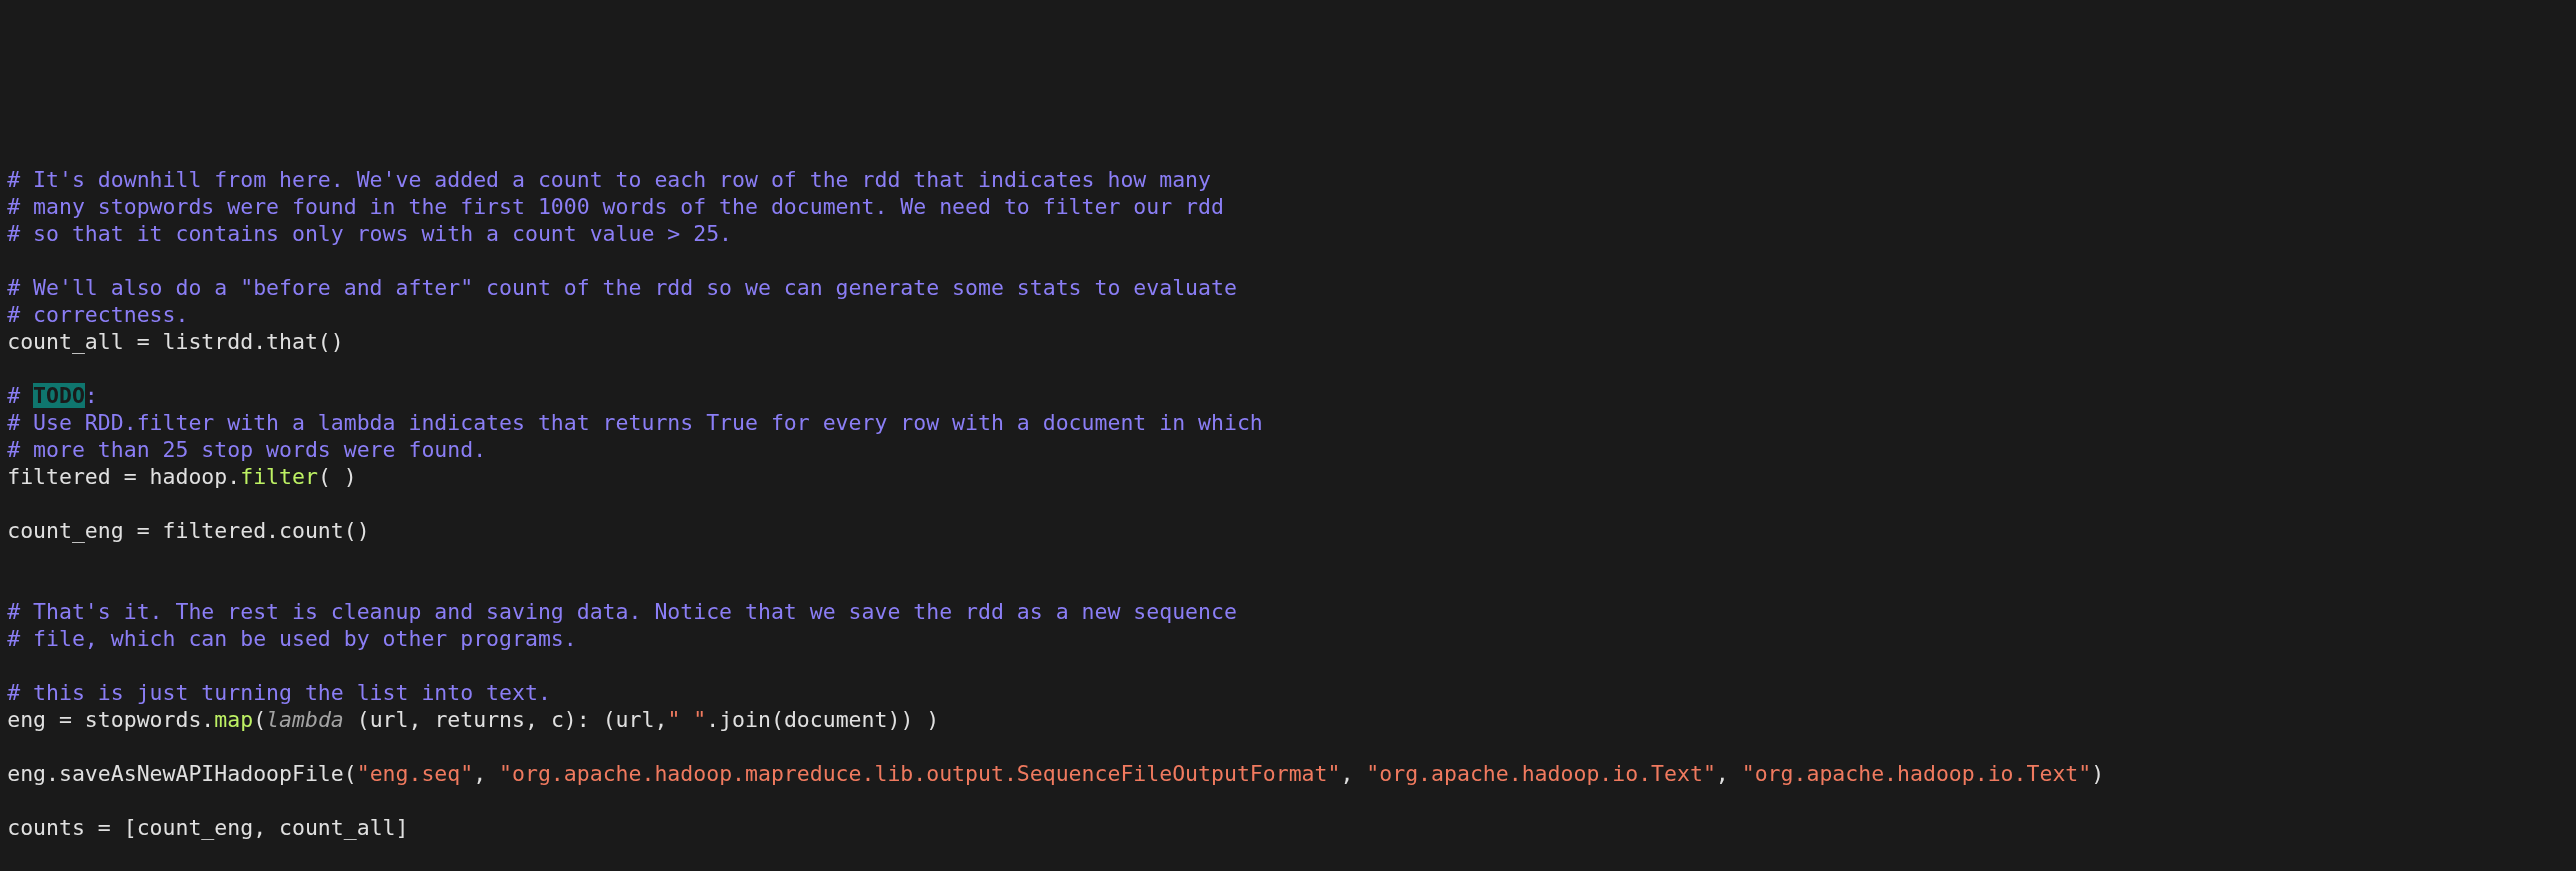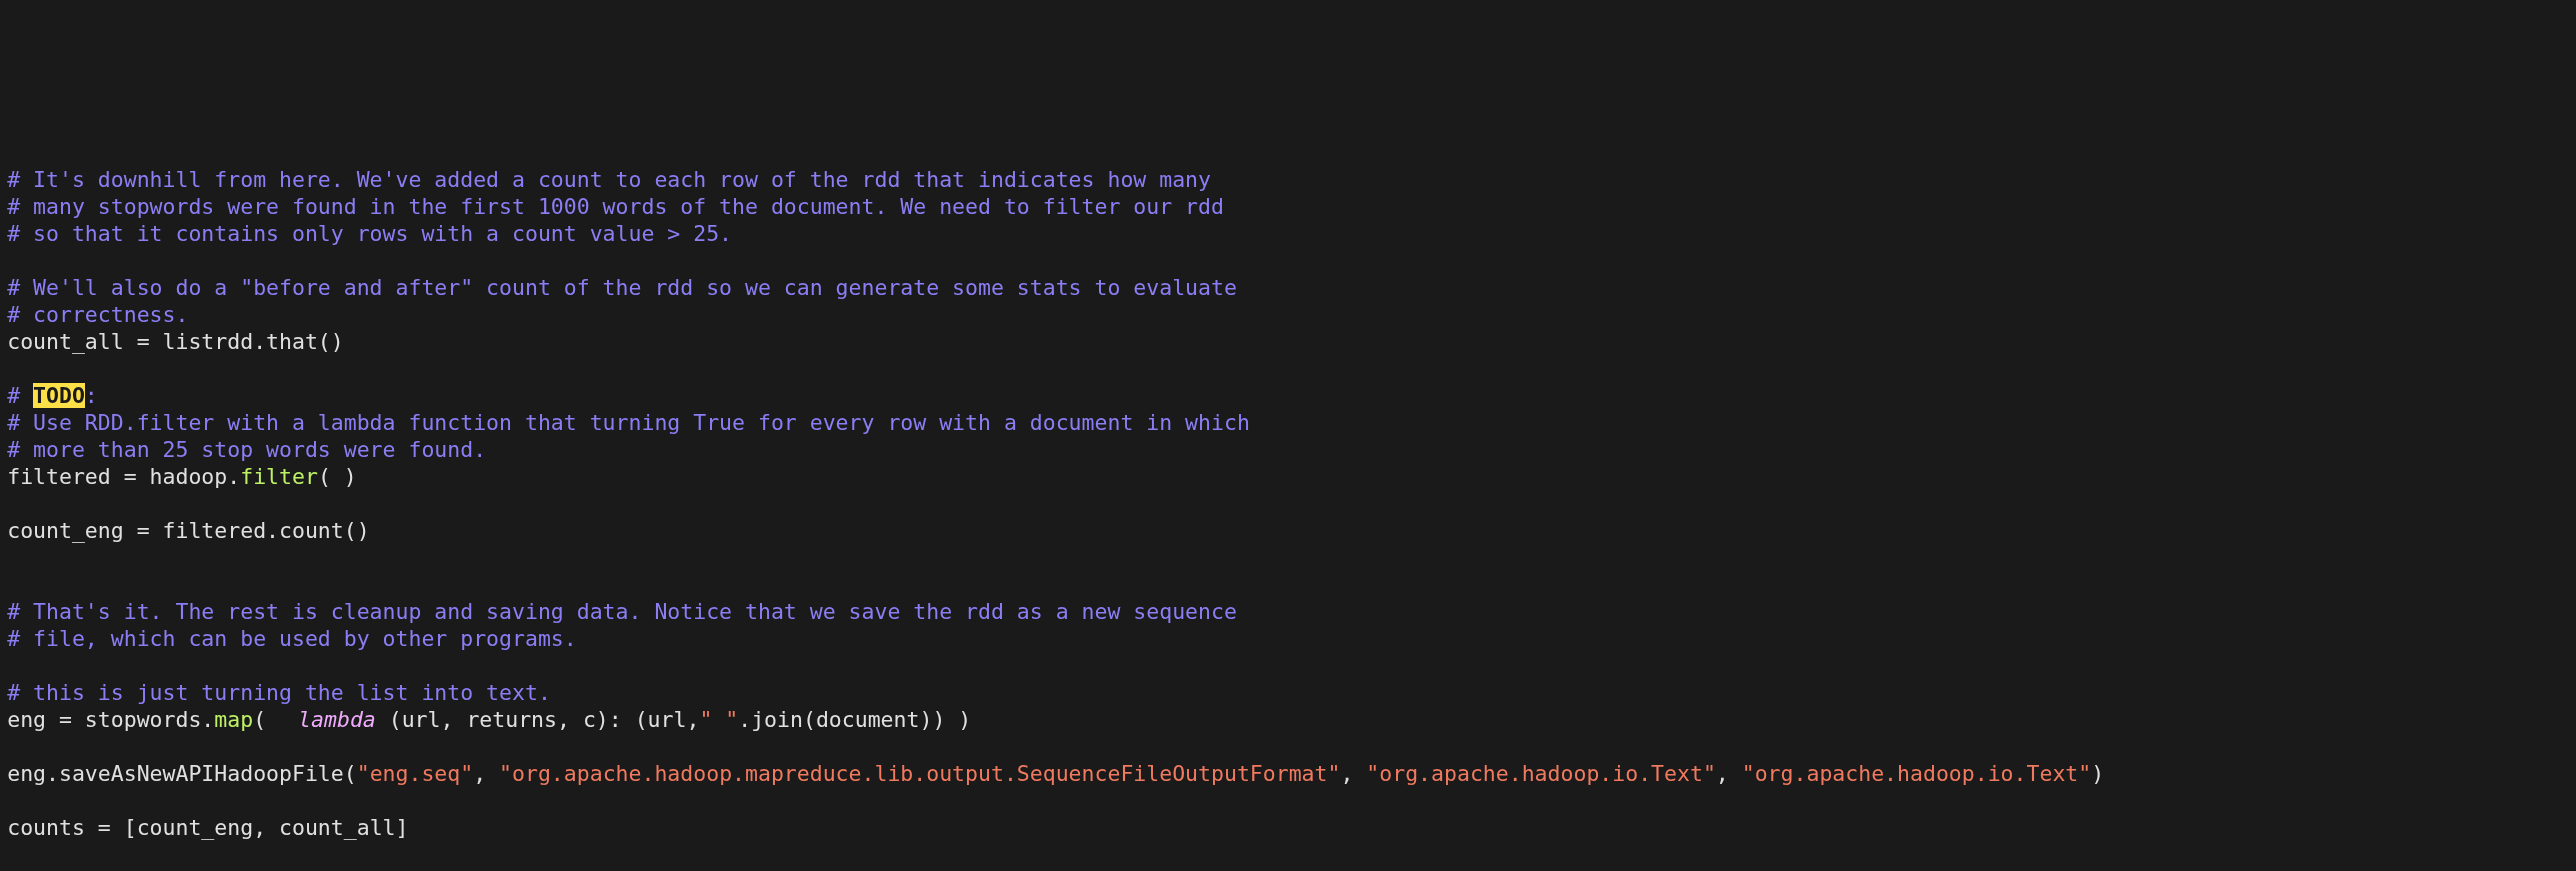--- a/index.html
+++ b/index.html
@@ -18,45 +18,45 @@
   .editor {
     padding: 3.6px 7.2px 0 7.2px;
     position: relative;
     height: 100%;
     box-sizing: border-box;
   }
   .comment { color: #8b7ef5; text-align: center; }
   .identifier { color: #e0e0e0; }
   .operator { color: #e0e0e0; }
   .method { color: #bef264; }
-  .keyword { color: #f0abfc; font-style: italic; margin-left: 32px; }
+  .keyword { color: #a3a3a3; font-style: italic; }
   .string { color: #f07a5f; }
   .todo-hash { color: #8b7ef5; }
   .todo-tag {
-    background: #fde047;
+    background: #0f766e;
     color: #1a1a1a;
     font-weight: bold;
   }
 </style>
 </head>
 <body>
 
 
 
 <div class="editor">
 <span class="comment"># It's downhill from here. We've added a count to each row of the rdd that indicates how many</span>
 <span class="comment"># many stopwords were found in the first 1000 words of the document. We need to filter our rdd</span>
 <span class="comment"># so that it contains only rows with a count value &gt; 25.</span>
 
 <span class="comment"># We'll also do a "before and after" count of the rdd so we can generate some stats to evaluate</span>
 <span class="comment"># correctness.</span>
 <span class="identifier">count_all </span><span class="operator">=</span><span class="identifier"> listrdd.that()</span>
 
 <span class="todo-hash"># </span><span class="todo-tag">TODO</span><span class="comment">:</span>
-<span class="comment"># Use RDD.filter with a lambda function that turning True for every row with a document in which</span>
+<span class="comment"># Use RDD.filter with a lambda indicates that returns True for every row with a document in which</span>
 <span class="comment"># more than 25 stop words were found.</span>
 <span class="identifier">filtered </span><span class="operator">=</span><span class="identifier"> hadoop.</span><span class="method">filter</span><span class="identifier">( )</span>
 
 <span class="identifier">count_eng </span><span class="operator">=</span><span class="identifier"> filtered.count()</span>
 
 
 <span class="comment"># That's it. The rest is cleanup and saving data. Notice that we save the rdd as a new sequence</span>
 <span class="comment"># file, which can be used by other programs.</span>
 
 <span class="comment"># this is just turning the list into text.</span>

